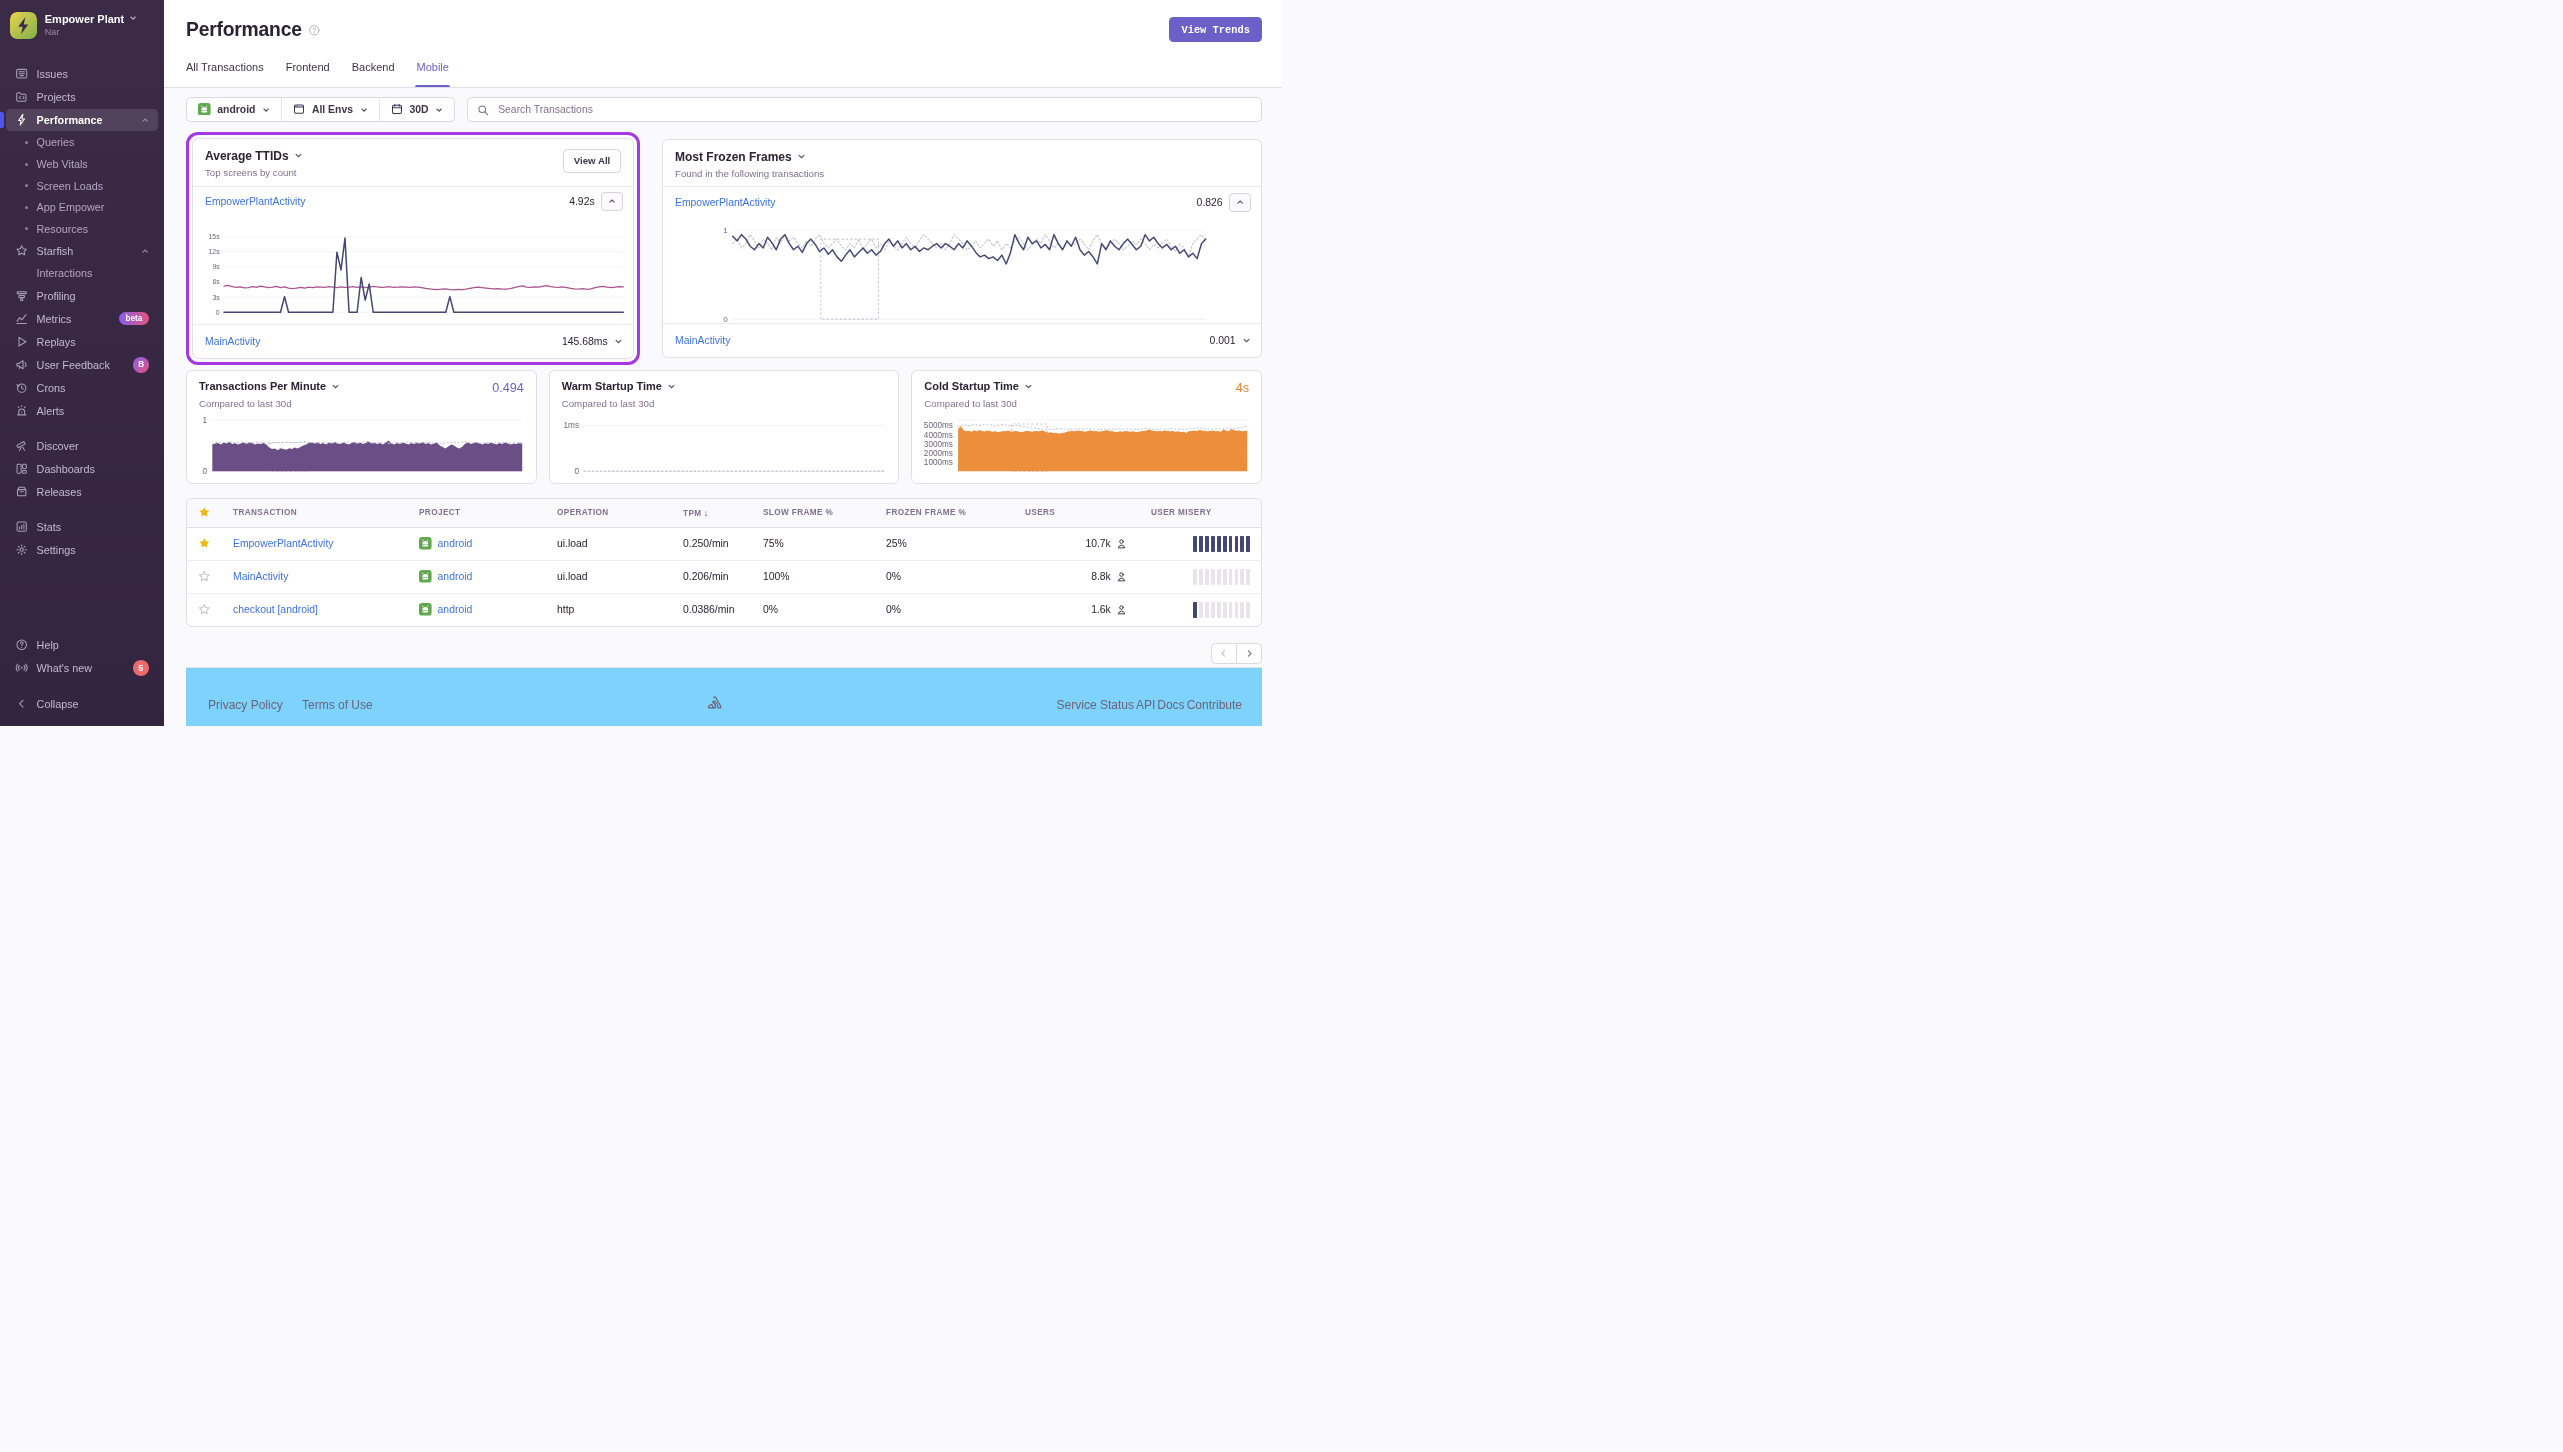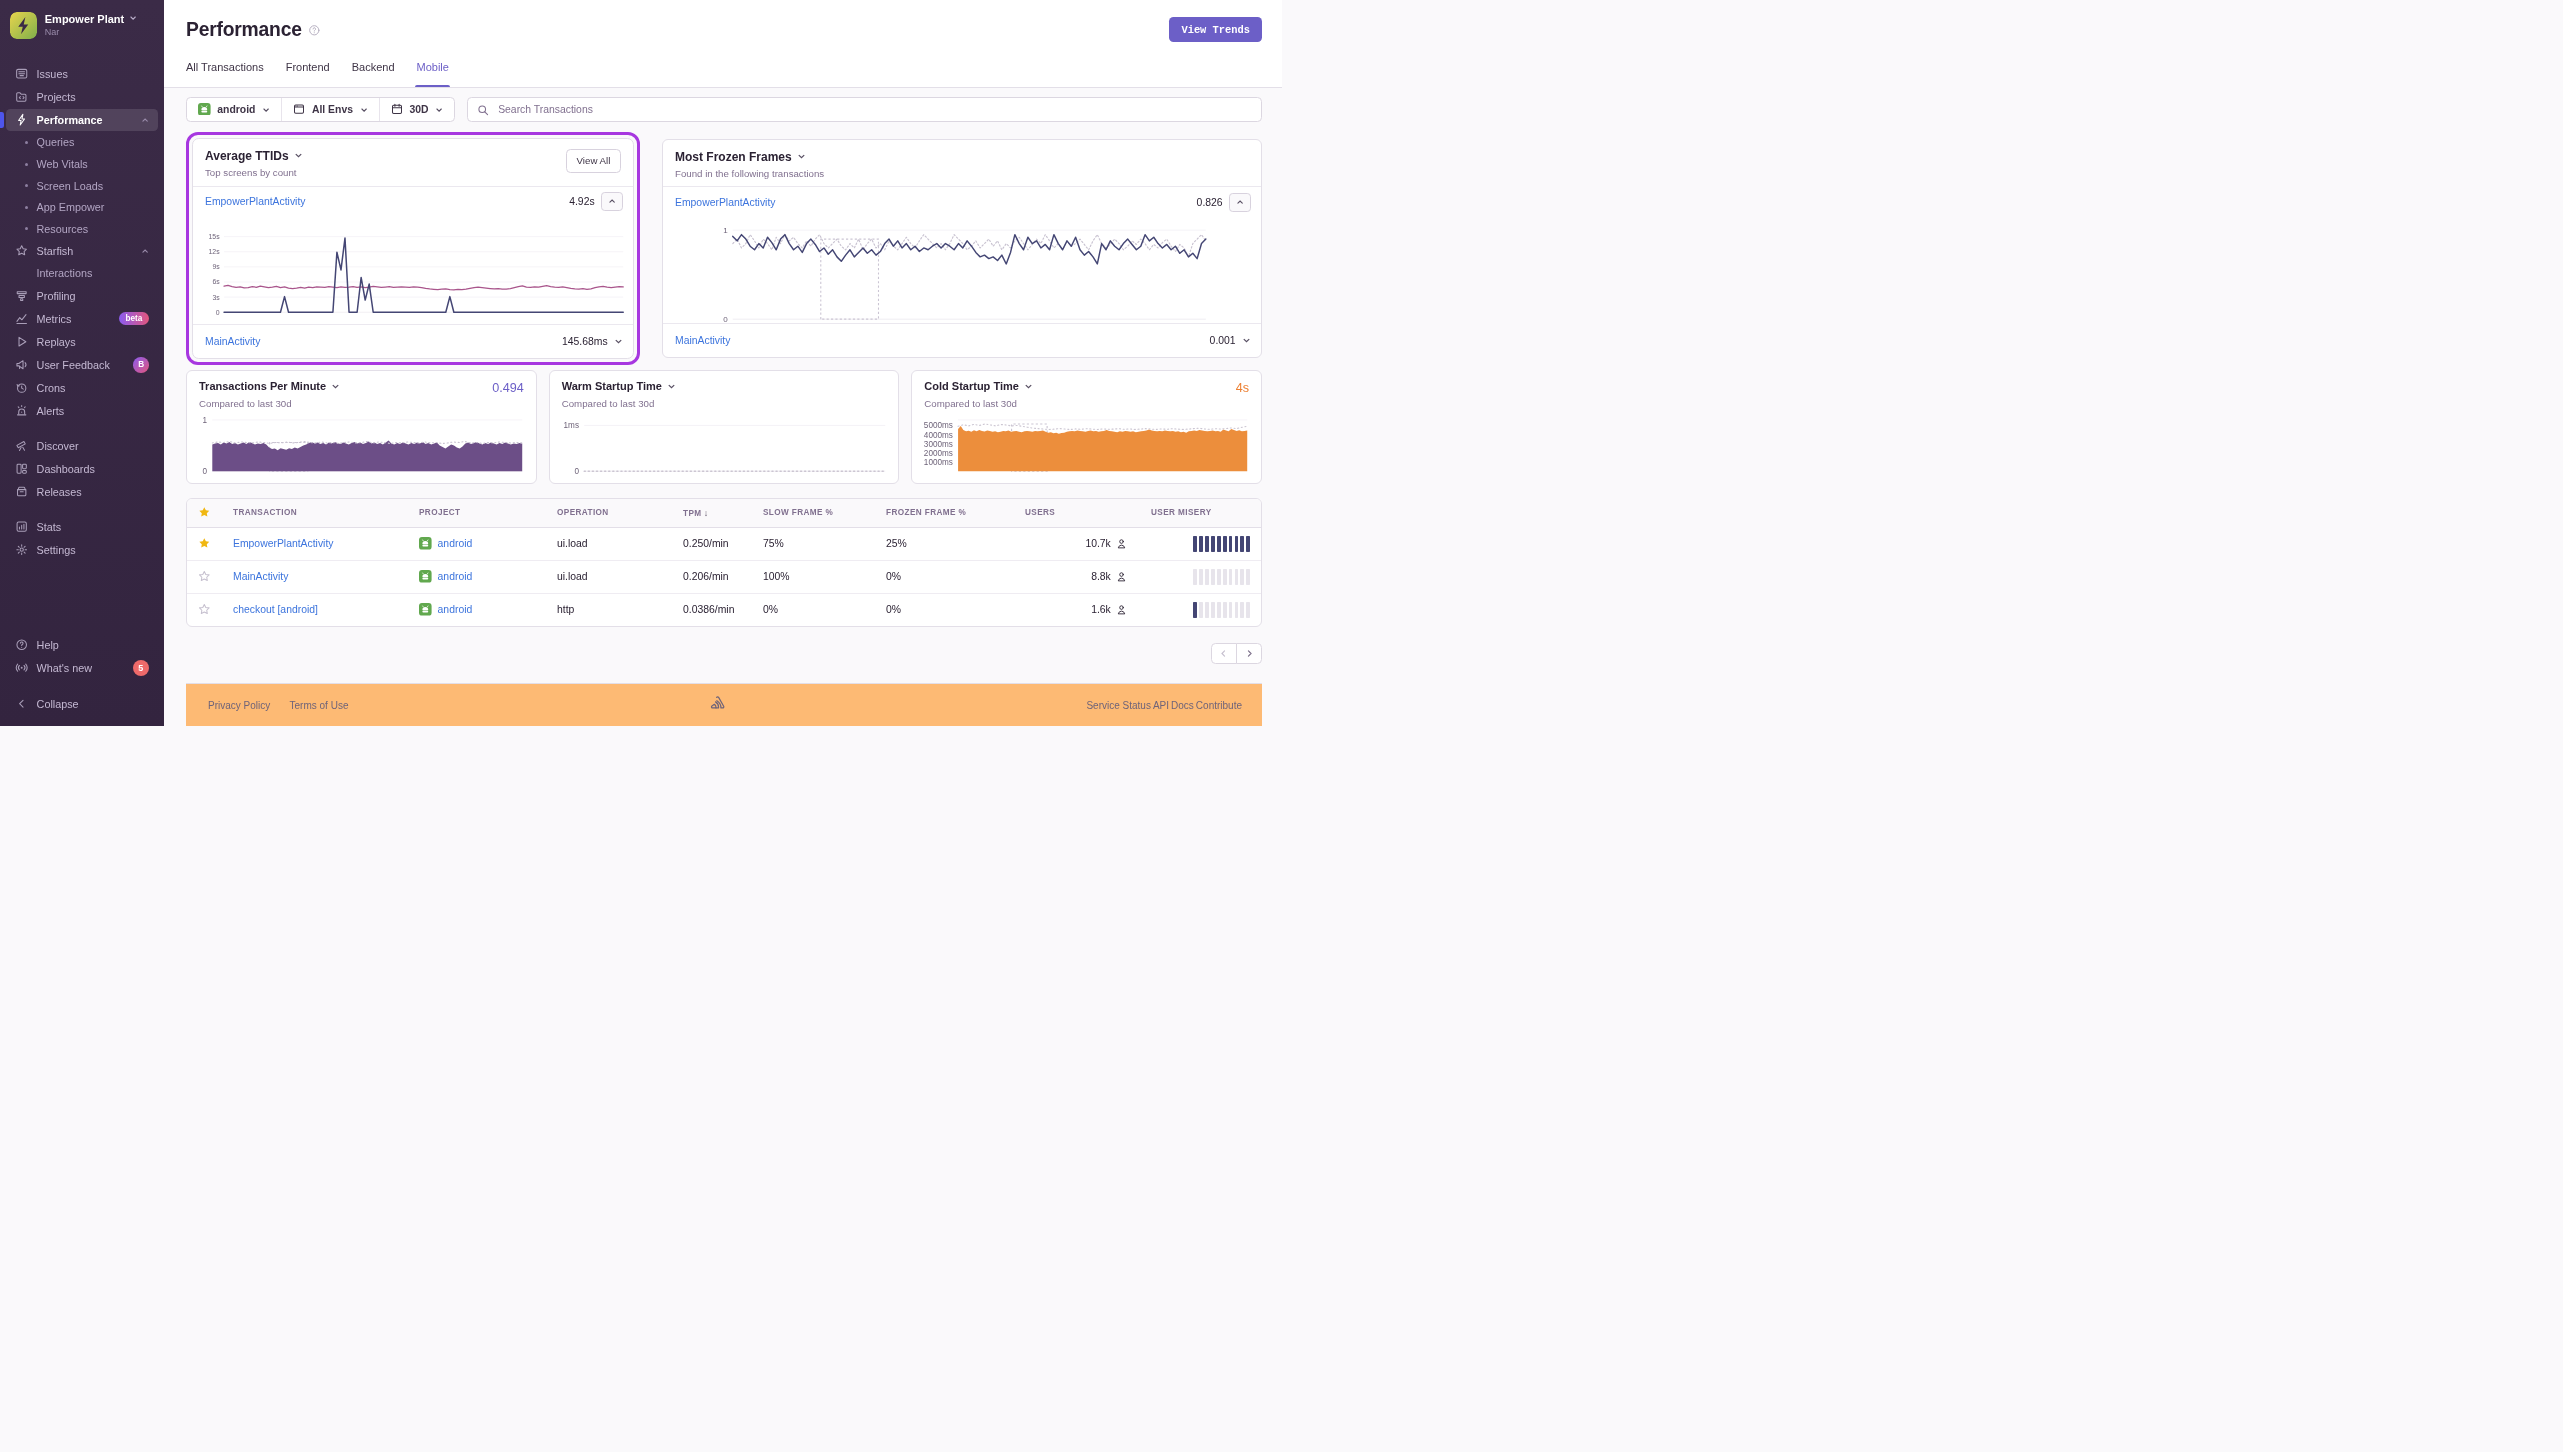--- a/index.html
+++ b/index.html
@@ -68,21 +68,21 @@
            box-sizing:border-box;flex:none}
   .panel{background:#fff;border:0.7px solid #E3DFE8;border-radius:6px;box-sizing:border-box;
          display:flex;flex-direction:column;overflow:hidden}
   .hl-wrap .panel{width:100%;height:100%;border-radius:6.7px}
   .panel.right{flex:1;margin-left:22px;margin-top:6.7px;height:219px}
   .panel-head{padding:9.7px 12px 7.4px;display:flex;align-items:flex-start;flex:none}
   .panel-title{font-size:12px;font-weight:700;color:#2B2233;display:flex;gap:5.2px;align-items:center;cursor:pointer}
   .panel-title .sch{color:#584F63;display:flex}
   .panel-sub{font-size:9.7px;color:#80708F;margin-top:4.5px}
   .view-all{margin-left:auto;background:#fff;border:0.7px solid #D8D2DE;border-radius:4.5px;padding:0 9.7px;
-            height:24px;font-size:9.7px;font-weight:400;color:#3E3446;cursor:pointer;
+            height:24px;font-size:9.7px;font-weight:700;color:#3E3446;cursor:pointer;
             font-family:"Liberation Sans",sans-serif}
   .divider{height:0.7px;background:#EBE8EF;flex:none}
   .trans-row{display:flex;align-items:center;padding:0 9.7px 0 12px;height:30px;font-size:10.4px;flex:none}
   .trans-row.bottom{height:33px}
   .trans-link{color:#3C74DD;cursor:pointer}
   .trans-val{margin-left:auto;color:#2B2233}
   .expander{width:20px;height:17px;border:0.7px solid #D8D2DE;border-radius:3.7px;background:#FAF9FB;
             margin-left:6.7px;display:flex;align-items:center;justify-content:center;color:#584F63;cursor:pointer}
   .chev-plain{margin-left:6.7px;color:#584F63;display:flex;cursor:pointer}
   .chart-wrap{flex:1;padding:1.5px 6px 0 6px;min-height:0}
@@ -113,22 +113,22 @@
   .bar.f{background:#444674}
   .star-btn{display:flex;cursor:pointer}
   .sort-arrow{font-size:9px;margin-left:2.2px;color:#584F63}
   
   .pagination{margin-top:16.4px;display:flex;justify-content:flex-end;flex:none}
   .pg{width:26px;height:21px;border:0.7px solid #DCD7E1;background:#fff;display:flex;align-items:center;
       justify-content:center;cursor:pointer;box-sizing:border-box}
   .pg.prev{border-radius:4.5px 0 0 4.5px;color:#C6C0CF}
   .pg.next{border-radius:0 4.5px 4.5px 0;margin-left:-0.7px;color:#7A6E88}
   
-  .footer{margin-top:auto;border-top:0.7px solid #E3DFE8;background:#fdba74;height:42px;display:flex;
-          align-items:center;padding:0 20px 0 22px;font-size:10px;color:#6E6379;flex:none}
+  .footer{margin-top:auto;border-top:0.7px solid #E3DFE8;background:#7dd3fc;height:42px;display:flex;
+          align-items:center;padding:16px 20px 0 22px;font-size:12px;color:#6E6379;flex:none}
   .f-left{display:flex;gap:19.3px}
   .f-center{flex:1;display:flex;justify-content:center;color:#6E6379}
   .f-right{display:flex;gap:2px}
   .f-link{cursor:pointer}
 </style>
 </head>
 <body>
 
 <aside class="sidebar">
   <div class="org">

